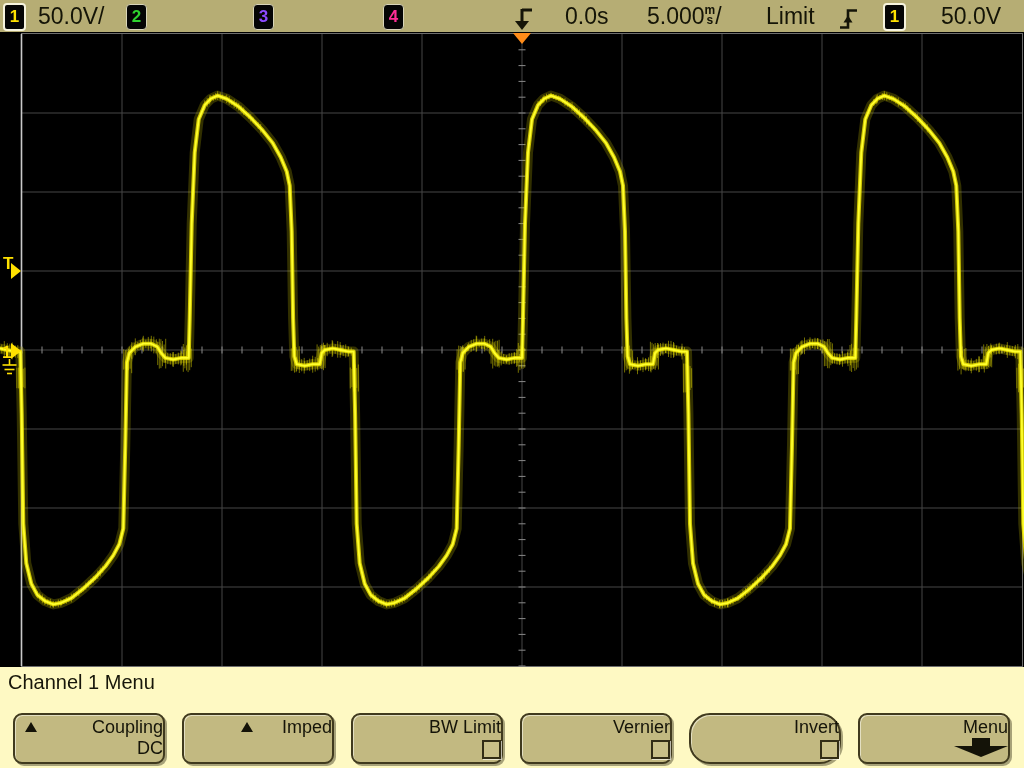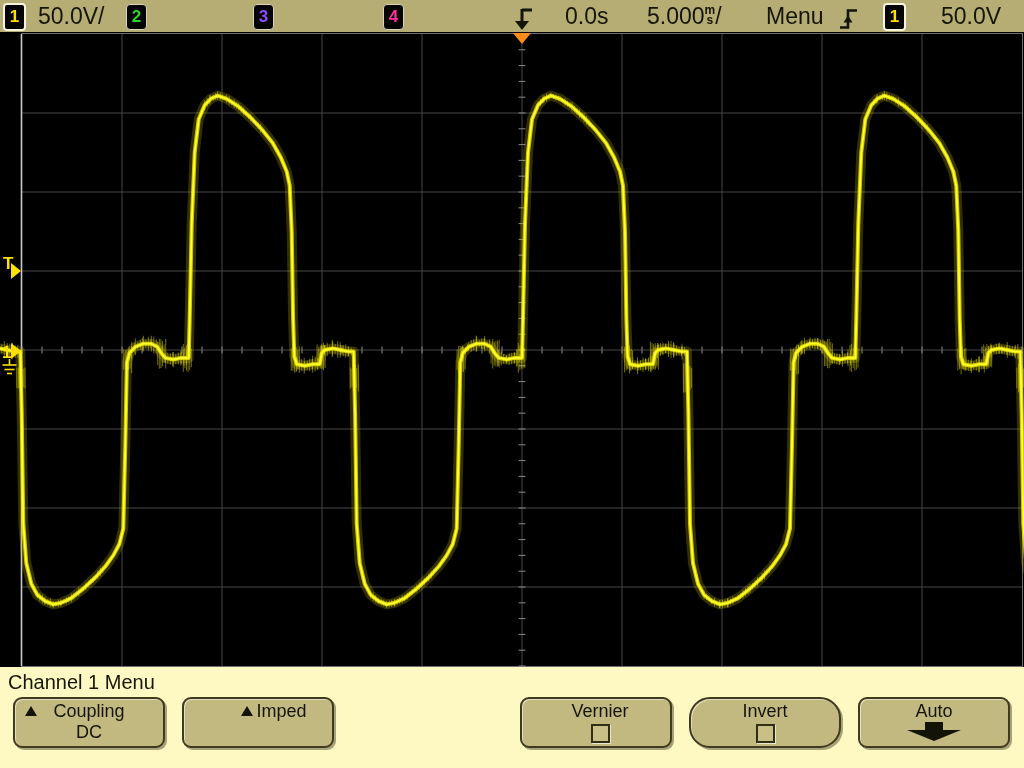--- a/index.html
+++ b/index.html
@@ -14,24 +14,24 @@
          text-align:center;line-height:24px;font-size:17px;font-weight:bold;}
   .badge.sel{border:2px solid #f7f4de;}
   .badge.dim{border:1px solid #d9d5b9;margin-top:1px;}
   .stackunit{display:inline-flex;flex-direction:column;vertical-align:top;margin-top:3px;
              font-size:12px;line-height:10px;font-weight:bold;text-align:center;}
   
   .screen{position:absolute;left:0;top:32px;width:1024px;height:635px;background:#000;}
   
   .menubar{position:absolute;left:0;top:667px;width:1024px;height:108px;background:#fef9c3;}
   .menutitle{position:absolute;left:8px;top:4px;font-size:20px;color:#17160a;}
-  .softkey{position:absolute;top:30px;width:152px;height:51px;background:#c2b981;
+  .softkey{position:absolute;top:46px;width:152px;height:51px;background:#c2b981;
            border:2px solid #403a1e;border-radius:9px;box-sizing:border-box;
            box-shadow:2px 2px 0 rgba(62,56,30,.45), inset 1px 1px 0 rgba(255,255,248,.55);
-           text-align:center;color:#151409;cursor:pointer;}
+           text-align:right;color:#151409;cursor:pointer;}
   .sk-line1{margin-top:2px;font-size:18px;line-height:20px;position:relative;}
   .sk-line2{font-size:18px;line-height:22px;}
   .sk-tri{position:absolute;left:10px;top:5px;width:0;height:0;
           border-left:6px solid transparent;border-right:6px solid transparent;
           border-bottom:10px solid #141308;}
   .sk-check{display:inline-block;width:15px;height:15px;margin-top:3px;background:#c9c088;
             border:2px solid #322d15;box-shadow:1px 1px 0 rgba(255,255,250,.65);}
   .sk-arrow{display:inline-block;margin-top:1px;}
 </style>
 </head>
@@ -51,21 +51,21 @@
 
   <span class="tb-item" style="left:565px;">0.0s</span>
 
   <span class="tb-item" style="left:647px;">
     <span>5.000</span><span class="stackunit">
         <span>m</span>
         <span>s</span>
       </span><span>/</span>
   </span>
 
-  <span class="tb-item" style="left:766px;">Menu</span>
+  <span class="tb-item" style="left:766px;">Limit</span>
 
   <svg class="tb-item" style="left:840px;top:5px;" width="18" height="23" viewBox="0 0 18 23">
     <path d="M17 3 H8 V20 H0" stroke="#141407" stroke-width="2.6" fill="none"></path>
     <polygon points="8,8 3.5,15 12.5,15" fill="#141407"></polygon>
   </svg>
 
   <span class="badge sel" style="left:883px;color:#ffe100;">1</span>
   <span class="tb-item" style="left:941px;">50.0V</span>
 </div>
 
@@ -122,33 +122,37 @@
     <div class="sk-line1"><span class="sk-tri"></span>
       <span>Coupling</span></div>
     <div class="sk-line2">DC</div>
   </div>
 
   <div class="softkey" style="left:182px;padding-left:47px;">
     <div class="sk-line1"><span class="sk-tri"></span>
       <span>Imped</span></div>
   </div>
 
+  <div class="softkey" style="left:351px;">
+    <div class="sk-line1"><span>BW Limit</span></div>
+    <div class="sk-line2"><span class="sk-check"></span></div>
+  </div>
 
   <div class="softkey" style="left:520px;padding-left:8px;">
     <div class="sk-line1"><span>Vernier</span></div>
     <div class="sk-line2"><span class="sk-check"></span></div>
   </div>
 
   <div class="softkey" style="left:689px;border-radius:21px;">
     <div class="sk-line1"><span>Invert</span></div>
     <div class="sk-line2"><span class="sk-check"></span></div>
   </div>
 
   <div class="softkey" style="left:858px;">
-    <div class="sk-line1"><span>Auto</span></div>
+    <div class="sk-line1"><span>Menu</span></div>
     <div class="sk-line2">
       <svg class="sk-arrow" width="54" height="20" viewBox="0 0 54 20">
         <rect x="18" y="0" width="18" height="8" fill="#141308"></rect>
         <polygon points="0,8 54,8 27,19" fill="#141308"></polygon>
       </svg>
     </div>
   </div>
 </div>
 
 </body></html>

